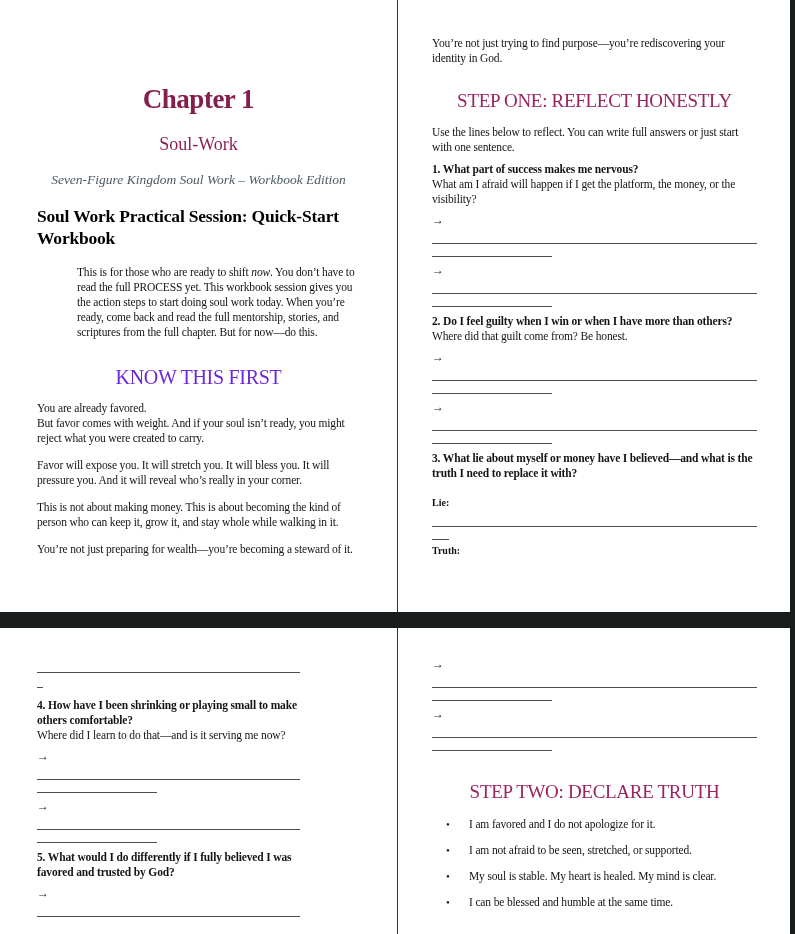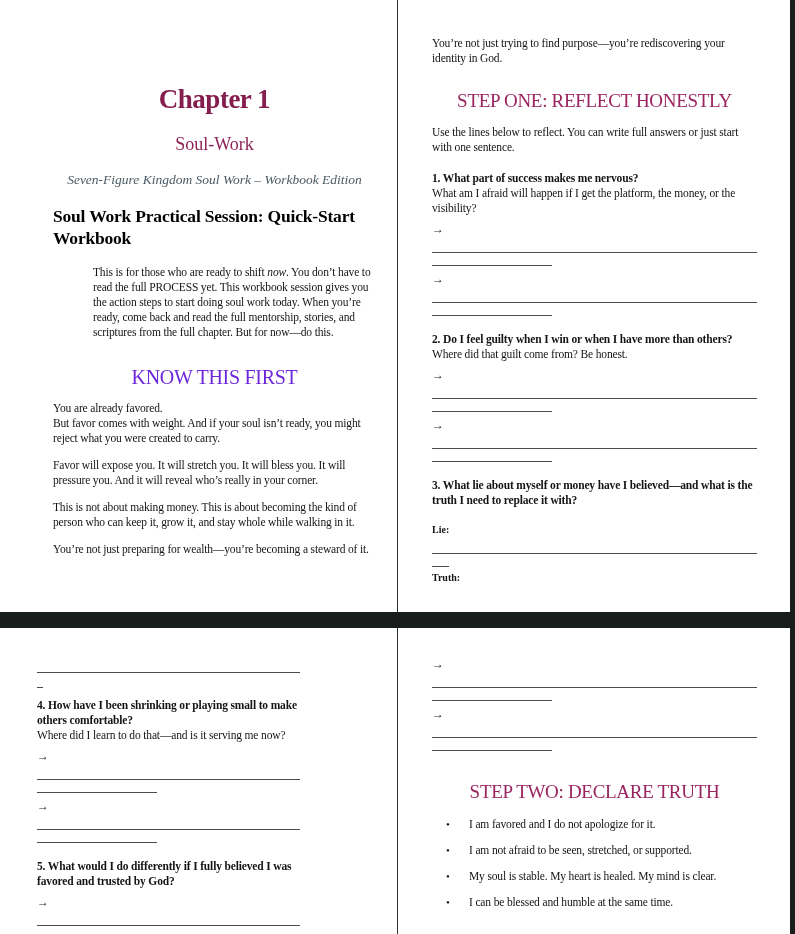--- a/index.html
+++ b/index.html
@@ -3,21 +3,21 @@
 <meta charset="utf-8">
 <style>
   html, body { margin: 0; padding: 0; background: #ffffff; }
   .canvas {
     position: relative; width: 795px; height: 934px;
     background: #ffffff; overflow: hidden;
     font-family: "Liberation Serif", serif;
     color: #141414;
   }
   .quad { position: absolute; box-sizing: border-box; overflow: hidden; background: #ffffff; }
-  #q-top-left     { left: 16px;     top: 0;     width: 396px; height: 612px; padding: 0 36px 0 37px; }
+  #q-top-left     { left: 0;     top: 0;     width: 396px; height: 612px; padding: 0 36px 0 37px; }
   #q-top-right    { left: 398px; top: 0;     width: 392px; height: 612px; padding: 36px 33px 8px 34px; }
   #q-bottom-left  { left: 0;     top: 628px; width: 336px; height: 306px; padding: 44px 36px 0 37px; }
   #q-bottom-right { left: 398px; top: 628px; width: 392px; height: 306px; padding: 29px 33px 0 34px; }
 
   .v-divider { position: absolute; left: 396.5px; top: 0; width: 1.5px; height: 934px; background: #2f3432; }
   .h-bar     { position: absolute; left: 0; top: 612px; width: 795px; height: 16px; background: #191d1c; z-index: 5; }
   .r-strip   { position: absolute; right: 0; top: 0; width: 5px; height: 934px; background: #191d1c; z-index: 6; }
 
   .chapter-title {
     margin-top: 84px; text-align: center;
@@ -44,21 +44,21 @@
     text-align: center; font-size: 19px; color: #9a2460;
     letter-spacing: -0.3px; font-weight: normal;
   }
   .body-p {
     font-size: 11.5px; letter-spacing: -0.15px;
     line-height: 15px; margin: 12px 0 0 0;
   }
   .body-p.first { margin-top: 16px; margin-left: 40px; }
   .q-bold {
     font-size: 11.5px; font-weight: bold; letter-spacing: -0.15px;
-    line-height: 15px; margin: 16px 0 0 0;
+    line-height: 15px; margin: 7px 0 0 0;
   }
   .q-sub { font-size: 11.5px; letter-spacing: -0.15px; line-height: 15px; margin: 0; }
   .arrow-marker { font-size: 12px; line-height: 14px; margin-top: 6px; color: #1c1c1c; }
   .ln { height: 0; border-bottom: 1.2px solid #4c4c4c; }
   .ln.long  { margin-top: 16px; }
   .ln.short { margin-top: 12px; width: 120px; }
   .ln.tiny  { margin-top: 12px; width: 17px; }
   .ln.dash  { margin-top: 14px; width: 6px; }
   .label-line { font-size: 10px; line-height: 15px; margin-top: 14px; font-weight: bold; }
   .label-line.truth { margin-top: 3px; }

